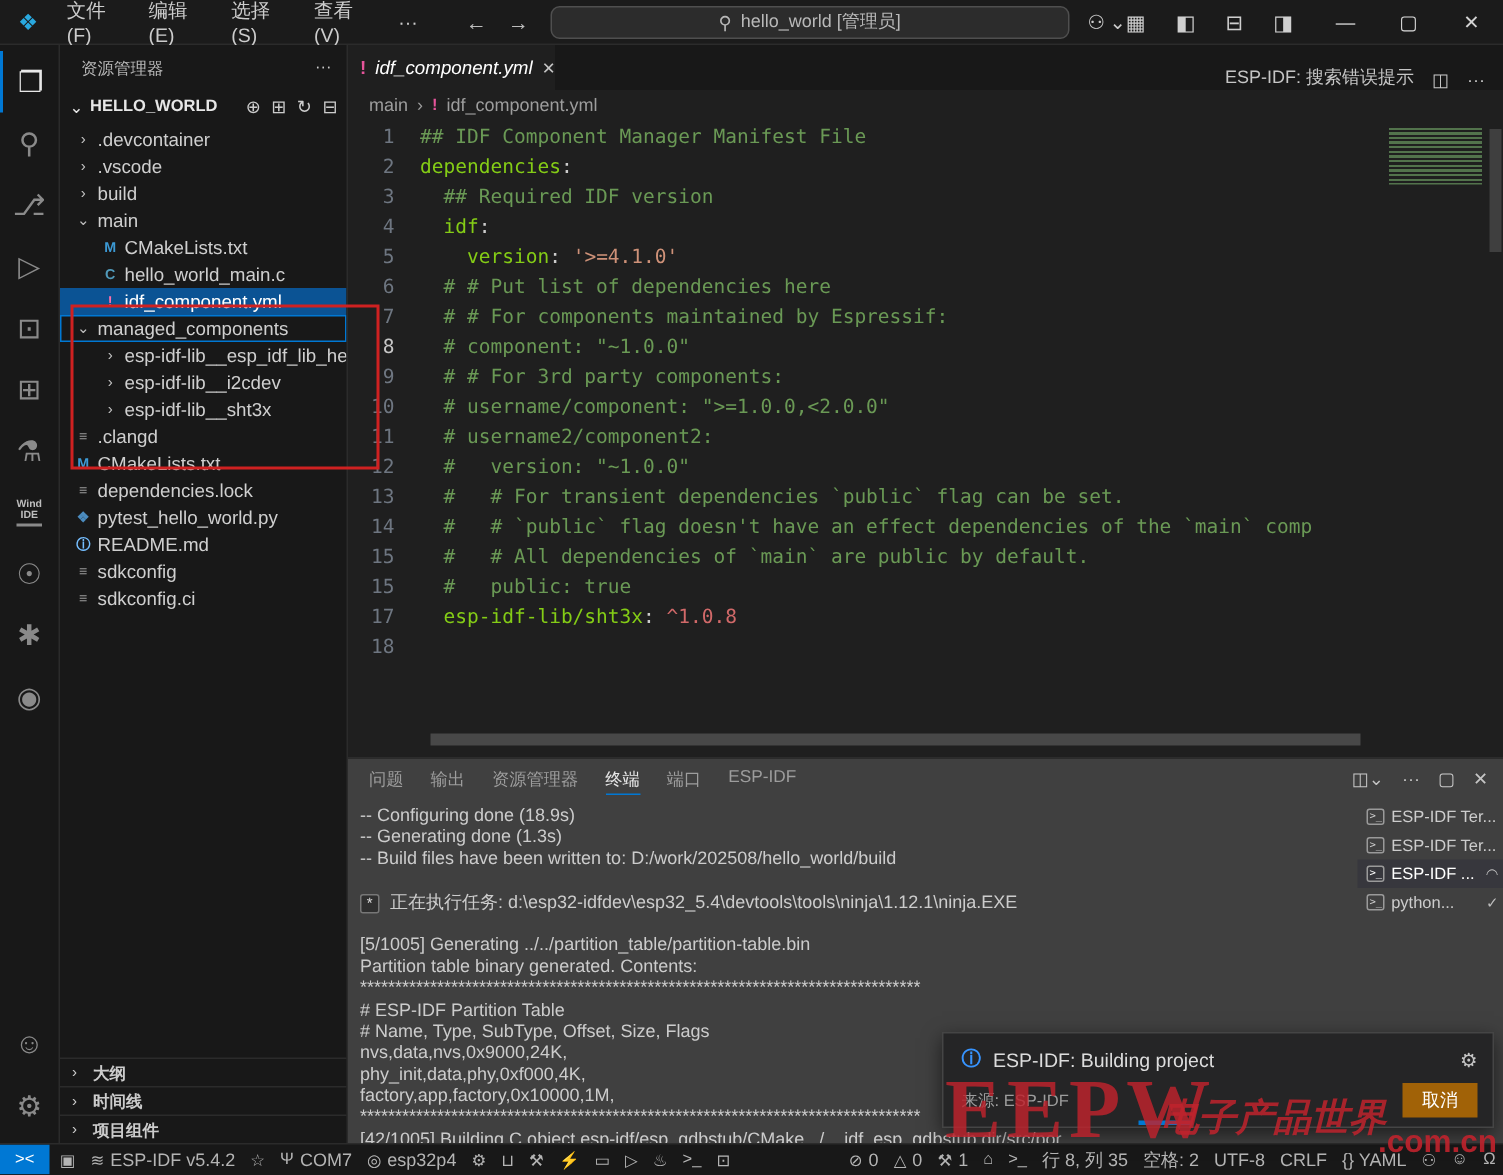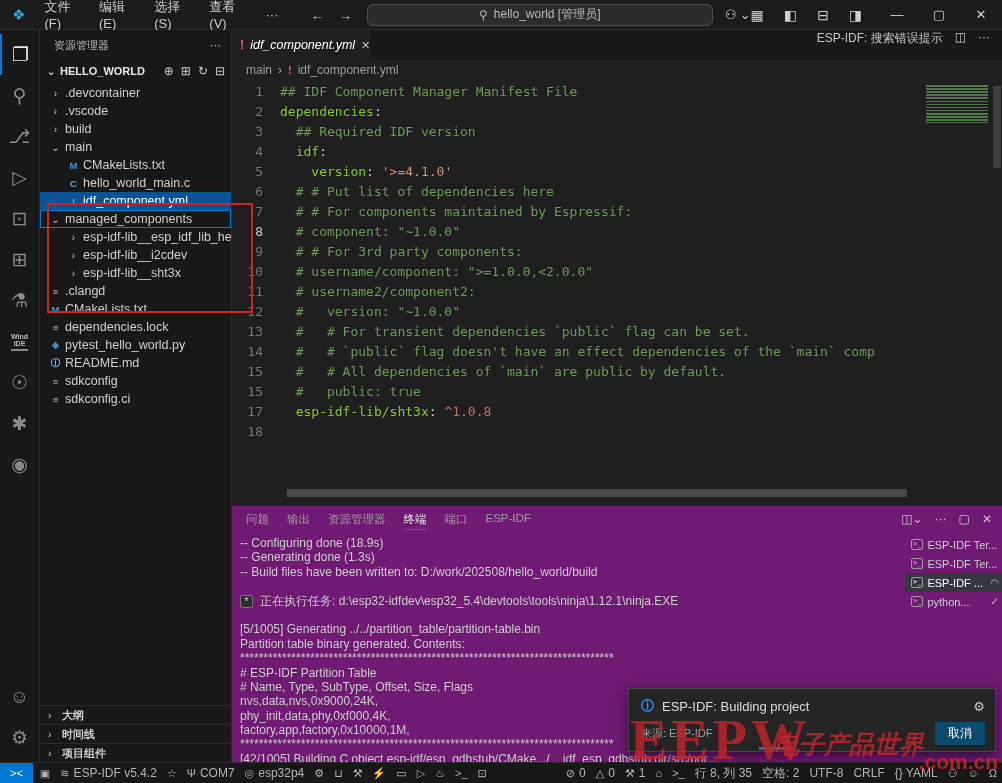--- a/index.html
+++ b/index.html
@@ -47,36 +47,36 @@
   .sbbottom{flex:none}
   .srow{height:19px;display:flex;align-items:center;border-top:1px solid #2b2b2b;font-size:11px;font-weight:bold;color:#cccccc;padding-left:8px}
   .srow .chev{width:14px;font-weight:normal;font-size:10px}
 
   
   .editorcol{flex:1;min-width:0;display:flex;flex-direction:column;background:#1f1f1f}
   .tabbar{height:30px;flex:none;display:flex;align-items:stretch;background:#181818}
   .tab{width:138px;background:#1f1f1f;display:flex;align-items:center;gap:6px;padding:0 8px;font-size:12.5px;color:#ffffff;font-style:italic}
   .tab .warn{color:#e5549a;font-weight:bold;font-style:normal}
   .tab .x{margin-left:auto;font-style:normal;color:#c5c5c5;font-size:11px}
-  .tabacts{margin-left:auto;display:flex;align-items:flex-start;gap:12px;padding-right:12px;font-size:12px;color:#c5c5c5}
+  .tabacts{margin-left:auto;display:flex;align-items:flex-end;gap:12px;padding-right:12px;font-size:12px;color:#c5c5c5}
   .breadcrumb{height:20px;flex:none;display:flex;align-items:center;gap:6px;padding-left:14px;font-size:12px;color:#9d9d9d}
   .breadcrumb .warn{color:#e5549a;font-weight:bold;font-size:11px}
   .codewrap{flex:1;position:relative;overflow:hidden;padding-top:2px}
   .code-line{display:flex;height:20px;line-height:20px;font-family:"DejaVu Sans Mono",monospace;font-size:13px}
   .ln{width:48px;flex:none;text-align:right;padding-right:17px;color:#6e7681}
   .code-line.active .ln{color:#c6c6c6}
   .ct{white-space:pre}
   .c{color:#6a9955}.k{color:#84cc16}.s{color:#ce9178}.v{color:#d16969}.t{color:#cccccc}
   .minimap{position:absolute;right:14px;top:5px;width:62px;height:38px;
     background:repeating-linear-gradient(180deg,rgba(110,160,100,.65) 0 1.6px,transparent 1.6px 3.1px)}
   .vscroll{position:absolute;right:1px;top:6px;width:8px;height:82px;background:#5a5a5a;opacity:.55}
   .hscroll{position:absolute;left:55px;bottom:8px;width:620px;height:8px;background:#5a5a5a;opacity:.7}
 
   
-  .panel{height:257px;flex:none;background:#701a75;border-top:1px solid #2b2b2b;display:flex;flex-direction:column}
+  .panel{height:257px;flex:none;background:#404040;border-top:1px solid #2b2b2b;display:flex;flex-direction:column}
   .paneltabs{height:26px;flex:none;display:flex;align-items:center;gap:18px;padding-left:14px;font-size:11.5px;color:#9d9d9d}
   .ptab{position:relative;padding:5px 0;cursor:default}
   .ptab.on{color:#e7e7e7}
   .ptab.on::after{content:"";position:absolute;left:0;right:0;bottom:2px;height:1px;background:#0078d4}
   .panelacts{margin-left:auto;display:flex;gap:12px;padding-right:10px;color:#c5c5c5;font-size:12px}
   .panelbody{flex:1;display:flex;min-height:0}
   .term{flex:1;min-width:0;padding:4px 0 0 8px;font-family:Liberation Sans, sans-serif;font-size:12px;line-height:14.4px;color:#cccccc;overflow:hidden}
   .tline{white-space:pre;height:14.4px}
   .task-icon{display:inline-block;width:13px;height:13px;border:1px solid #777;background:#2f2f2f;border-radius:2px;
     text-align:center;line-height:11px;font-size:10px;margin-right:7px;color:#ddd}
@@ -94,21 +94,21 @@
   .statright{margin-left:auto;display:flex;height:100%}
 
   
   .annotation{position:absolute;left:47px;top:203px;width:206px;height:110px;border:2px solid #cf2121;z-index:40;pointer-events:none}
   .toast{position:absolute;left:628px;top:688px;width:368px;height:64px;background:#252526;border:1px solid #454545;
     box-shadow:0 4px 12px rgba(0,0,0,.55);z-index:30;padding:8px 10px 6px 12px;display:flex;flex-direction:column;justify-content:space-between}
   .toast .trow{display:flex;align-items:center;gap:8px;font-size:13px;color:#dddddd}
   .toast .info{color:#3794ff;font-weight:bold;font-size:13px}
   .toast .gear{margin-left:auto;color:#c5c5c5}
   .toast .brow{display:flex;align-items:center;font-size:11px;color:#9d9d9d}
-  .toast .cancel{margin-left:auto;background:#0c4a6e;color:#ffffff;font-size:12px;padding:3px 13px;border:none}
+  .toast .cancel{margin-left:auto;background:#a16207;color:#ffffff;font-size:12px;padding:3px 13px;border:none}
   .toast .prog{position:absolute;left:130px;bottom:1px;width:36px;height:3px;background:#0078d4}
   .watermark{position:absolute;left:628px;top:712px;width:374px;height:68px;z-index:50;pointer-events:none;color:#c0232d}
   .wm-brand{position:absolute;left:2px;top:0;font-family:"Liberation Serif",serif;font-weight:bold;font-size:56px;line-height:56px;letter-spacing:4px;opacity:.82}
   .wm-cn{position:absolute;left:146px;top:16px;font-size:25px;font-style:italic;font-weight:bold;opacity:.85;white-space:nowrap}
   .wm-domain{position:absolute;right:4px;bottom:6px;font-size:21px;font-weight:bold;opacity:.9}
 </style>
 </head>
 <body>
 
 <div class="window">

